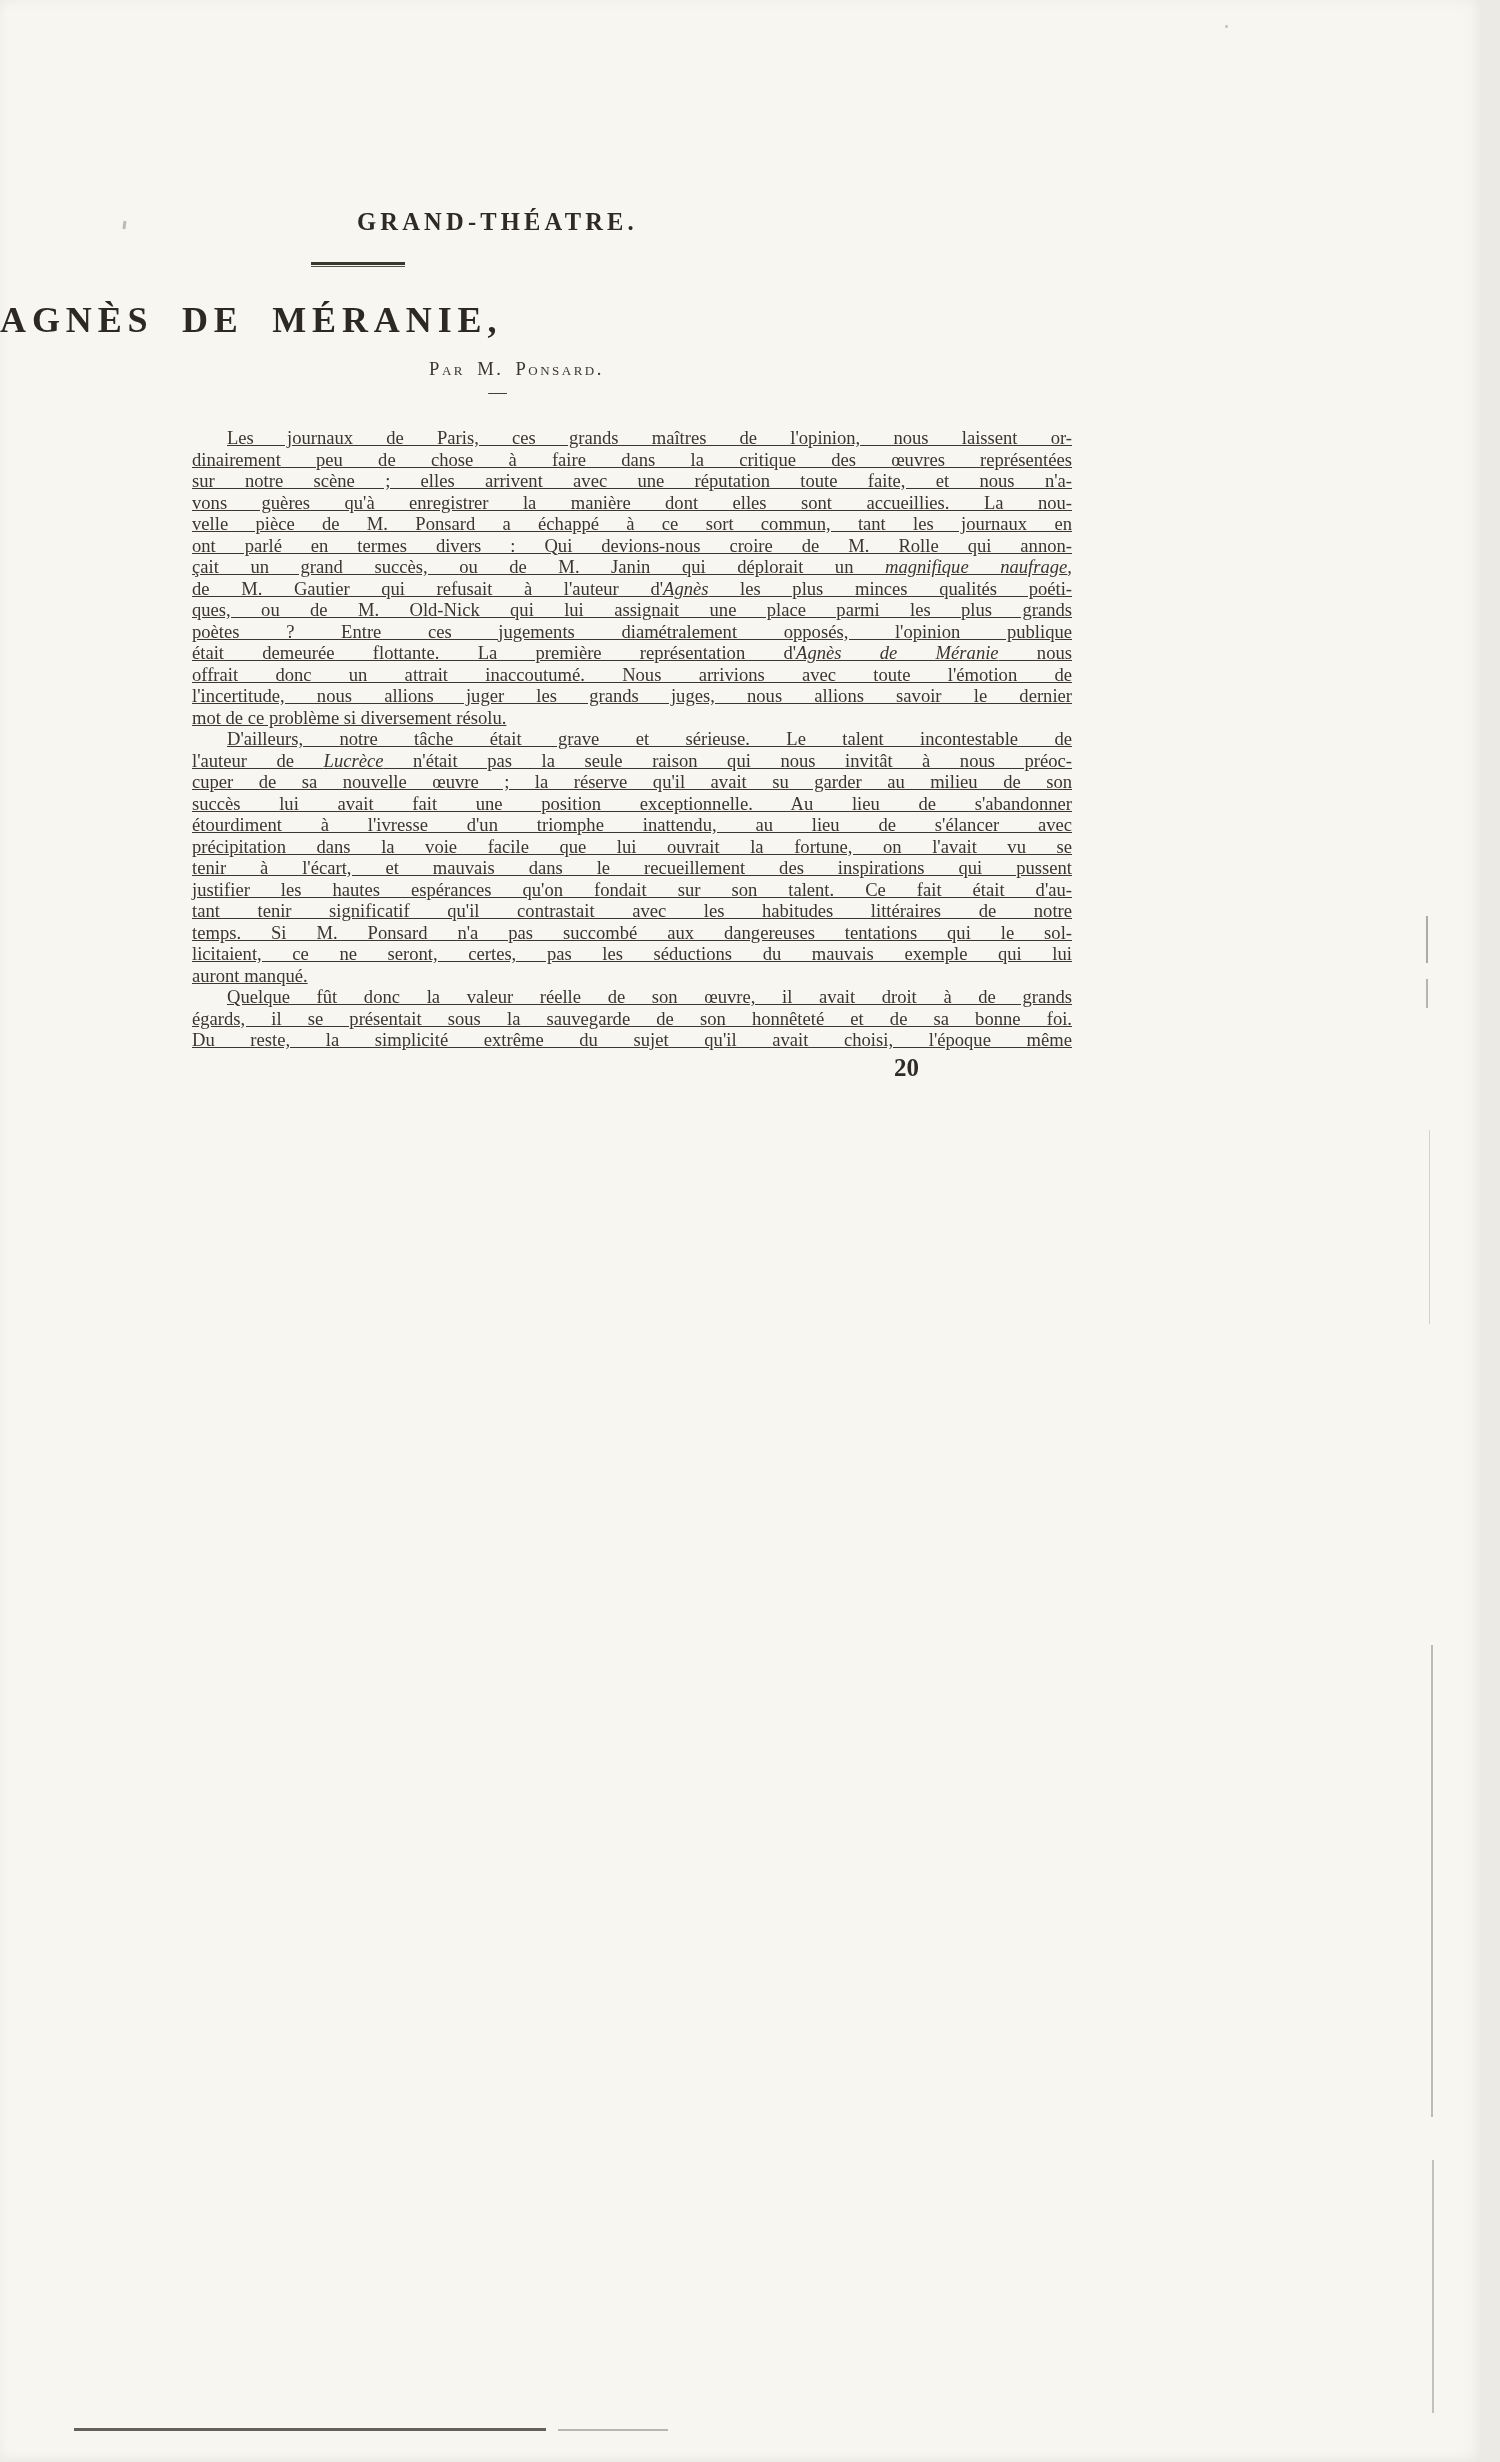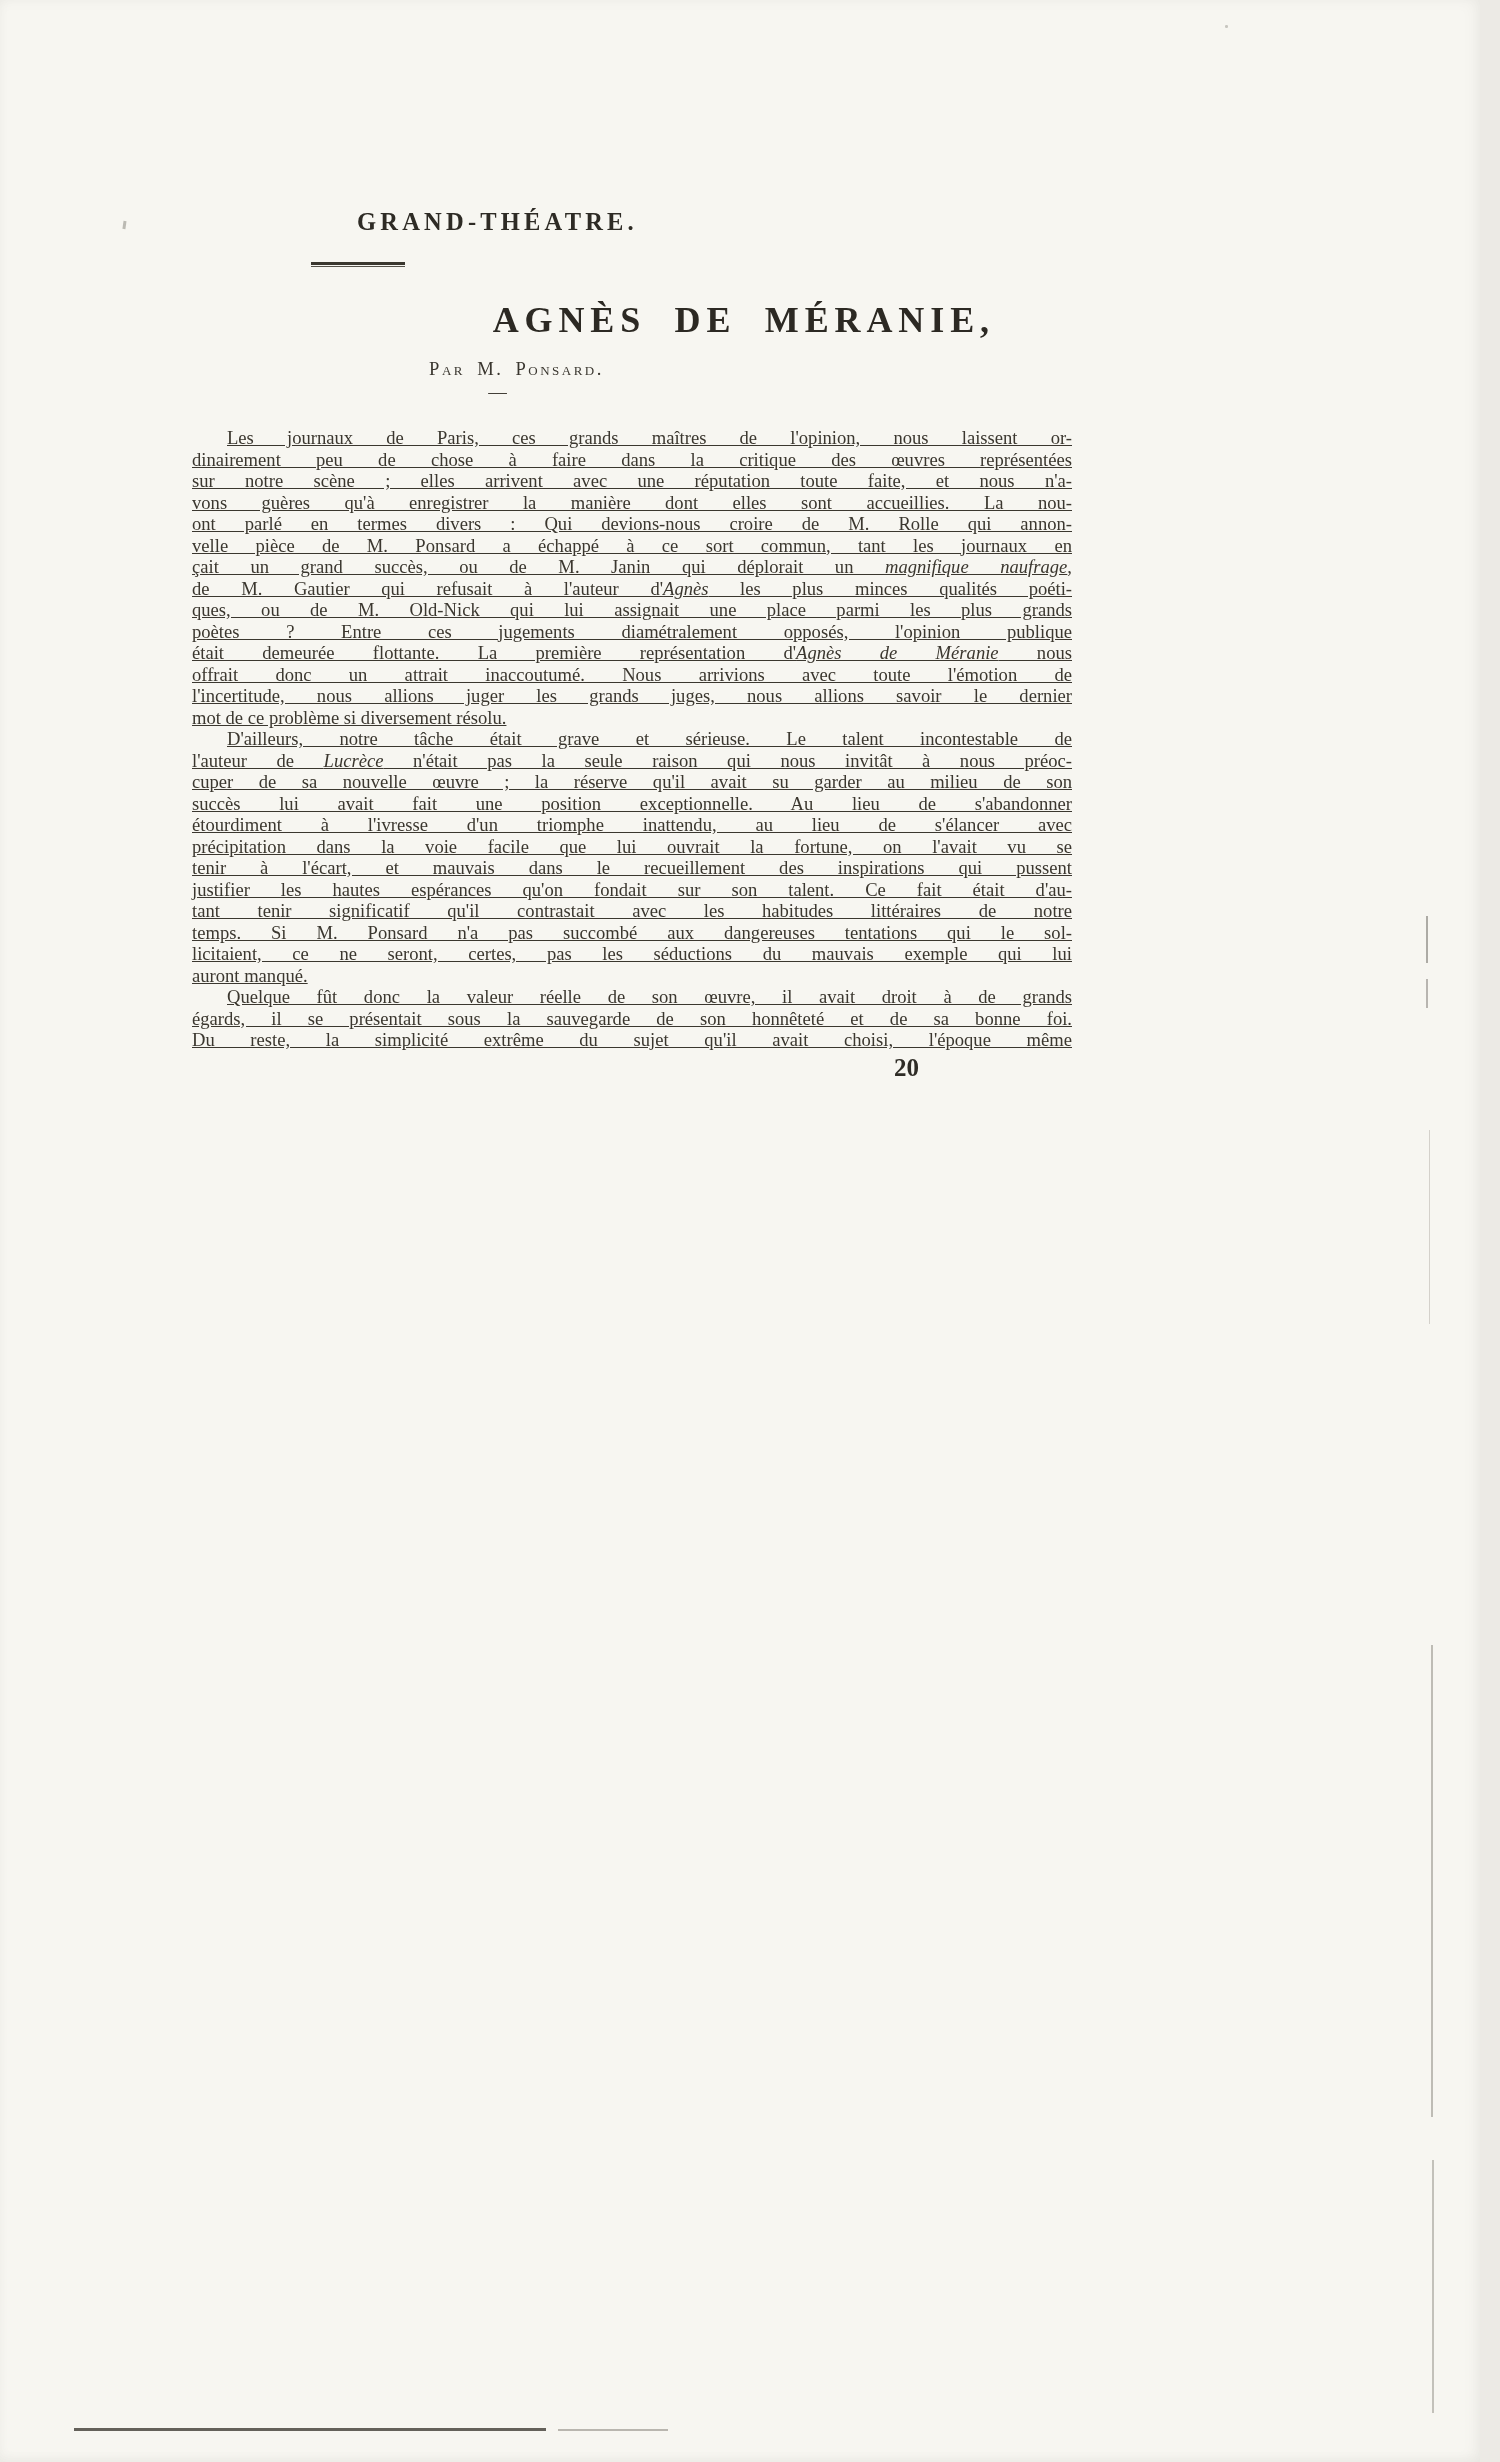--- a/index.html
+++ b/index.html
@@ -32,21 +32,21 @@
     position: absolute;
     top: 262px; left: 311px;
     width: 94px;
   }
   .double-rule .rl-a { display: block; height: 2.5px; background: #3a372f; }
   .double-rule .rl-b { display: block; height: 0.8px; margin-top: 1.7px; background: #55524a; }
   .title {
     position: absolute;
     top: 299px; left: 0;
     width: 995px;
-    text-align: right;
+    text-align: left;
     font-size: 36px;
     font-weight: 700;
     letter-spacing: 5.9px;
     word-spacing: 13.5px;
     color: #2c2923;
   }
   .byline {
     position: absolute;
     top: 358px; left: 0;
     width: 995px;
@@ -123,22 +123,22 @@
   <div class="byline">Par M. Ponsard.</div>
 
   <div class="sep-dash">—</div>
 
   <div class="body-text">
       <div class="paragraph">
         <div class="line first"><span>Les journaux de Paris, ces grands maîtres de l'opinion, nous laissent or-</span></div>
         <div class="line"><span>dinairement peu de chose à faire dans la critique des œuvres représentées</span></div>
         <div class="line"><span>sur notre scène ; elles arrivent avec une réputation toute faite, et nous n'a-</span></div>
         <div class="line"><span>vons guères qu'à enregistrer la manière dont elles sont accueillies. La nou-</span></div>
+        <div class="line"><span>velle pièce de M. Ponsard a échappé à ce sort commun, tant les journaux en</span></div>
         <div class="line"><span>ont parlé en termes divers : Qui devions-nous croire de M. Rolle qui annon-</span></div>
-        <div class="line"><span>velle pièce de M. Ponsard a échappé à ce sort commun, tant les journaux en</span></div>
         <div class="line"><span>çait un grand succès, ou de M. Janin qui déplorait un </span><span class="it">magnifique naufrage</span><span>,</span></div>
         <div class="line"><span>de M. Gautier qui refusait à l'auteur d'</span><span class="it">Agnès</span><span> les plus minces qualités poéti-</span></div>
         <div class="line"><span>ques, ou de M. Old-Nick qui lui assignait une place parmi les plus grands</span></div>
         <div class="line"><span>poètes ? Entre ces jugements diamétralement opposés, l'opinion publique</span></div>
         <div class="line"><span>était demeurée flottante. La première représentation d'</span><span class="it">Agnès de Méranie</span><span> nous</span></div>
         <div class="line"><span>offrait donc un attrait inaccoutumé. Nous arrivions avec toute l'émotion de</span></div>
         <div class="line"><span>l'incertitude, nous allions juger les grands juges, nous allions savoir le dernier</span></div>
         <div class="line last"><span>mot de ce problème si diversement résolu.</span></div>
       </div>
       <div class="paragraph">

